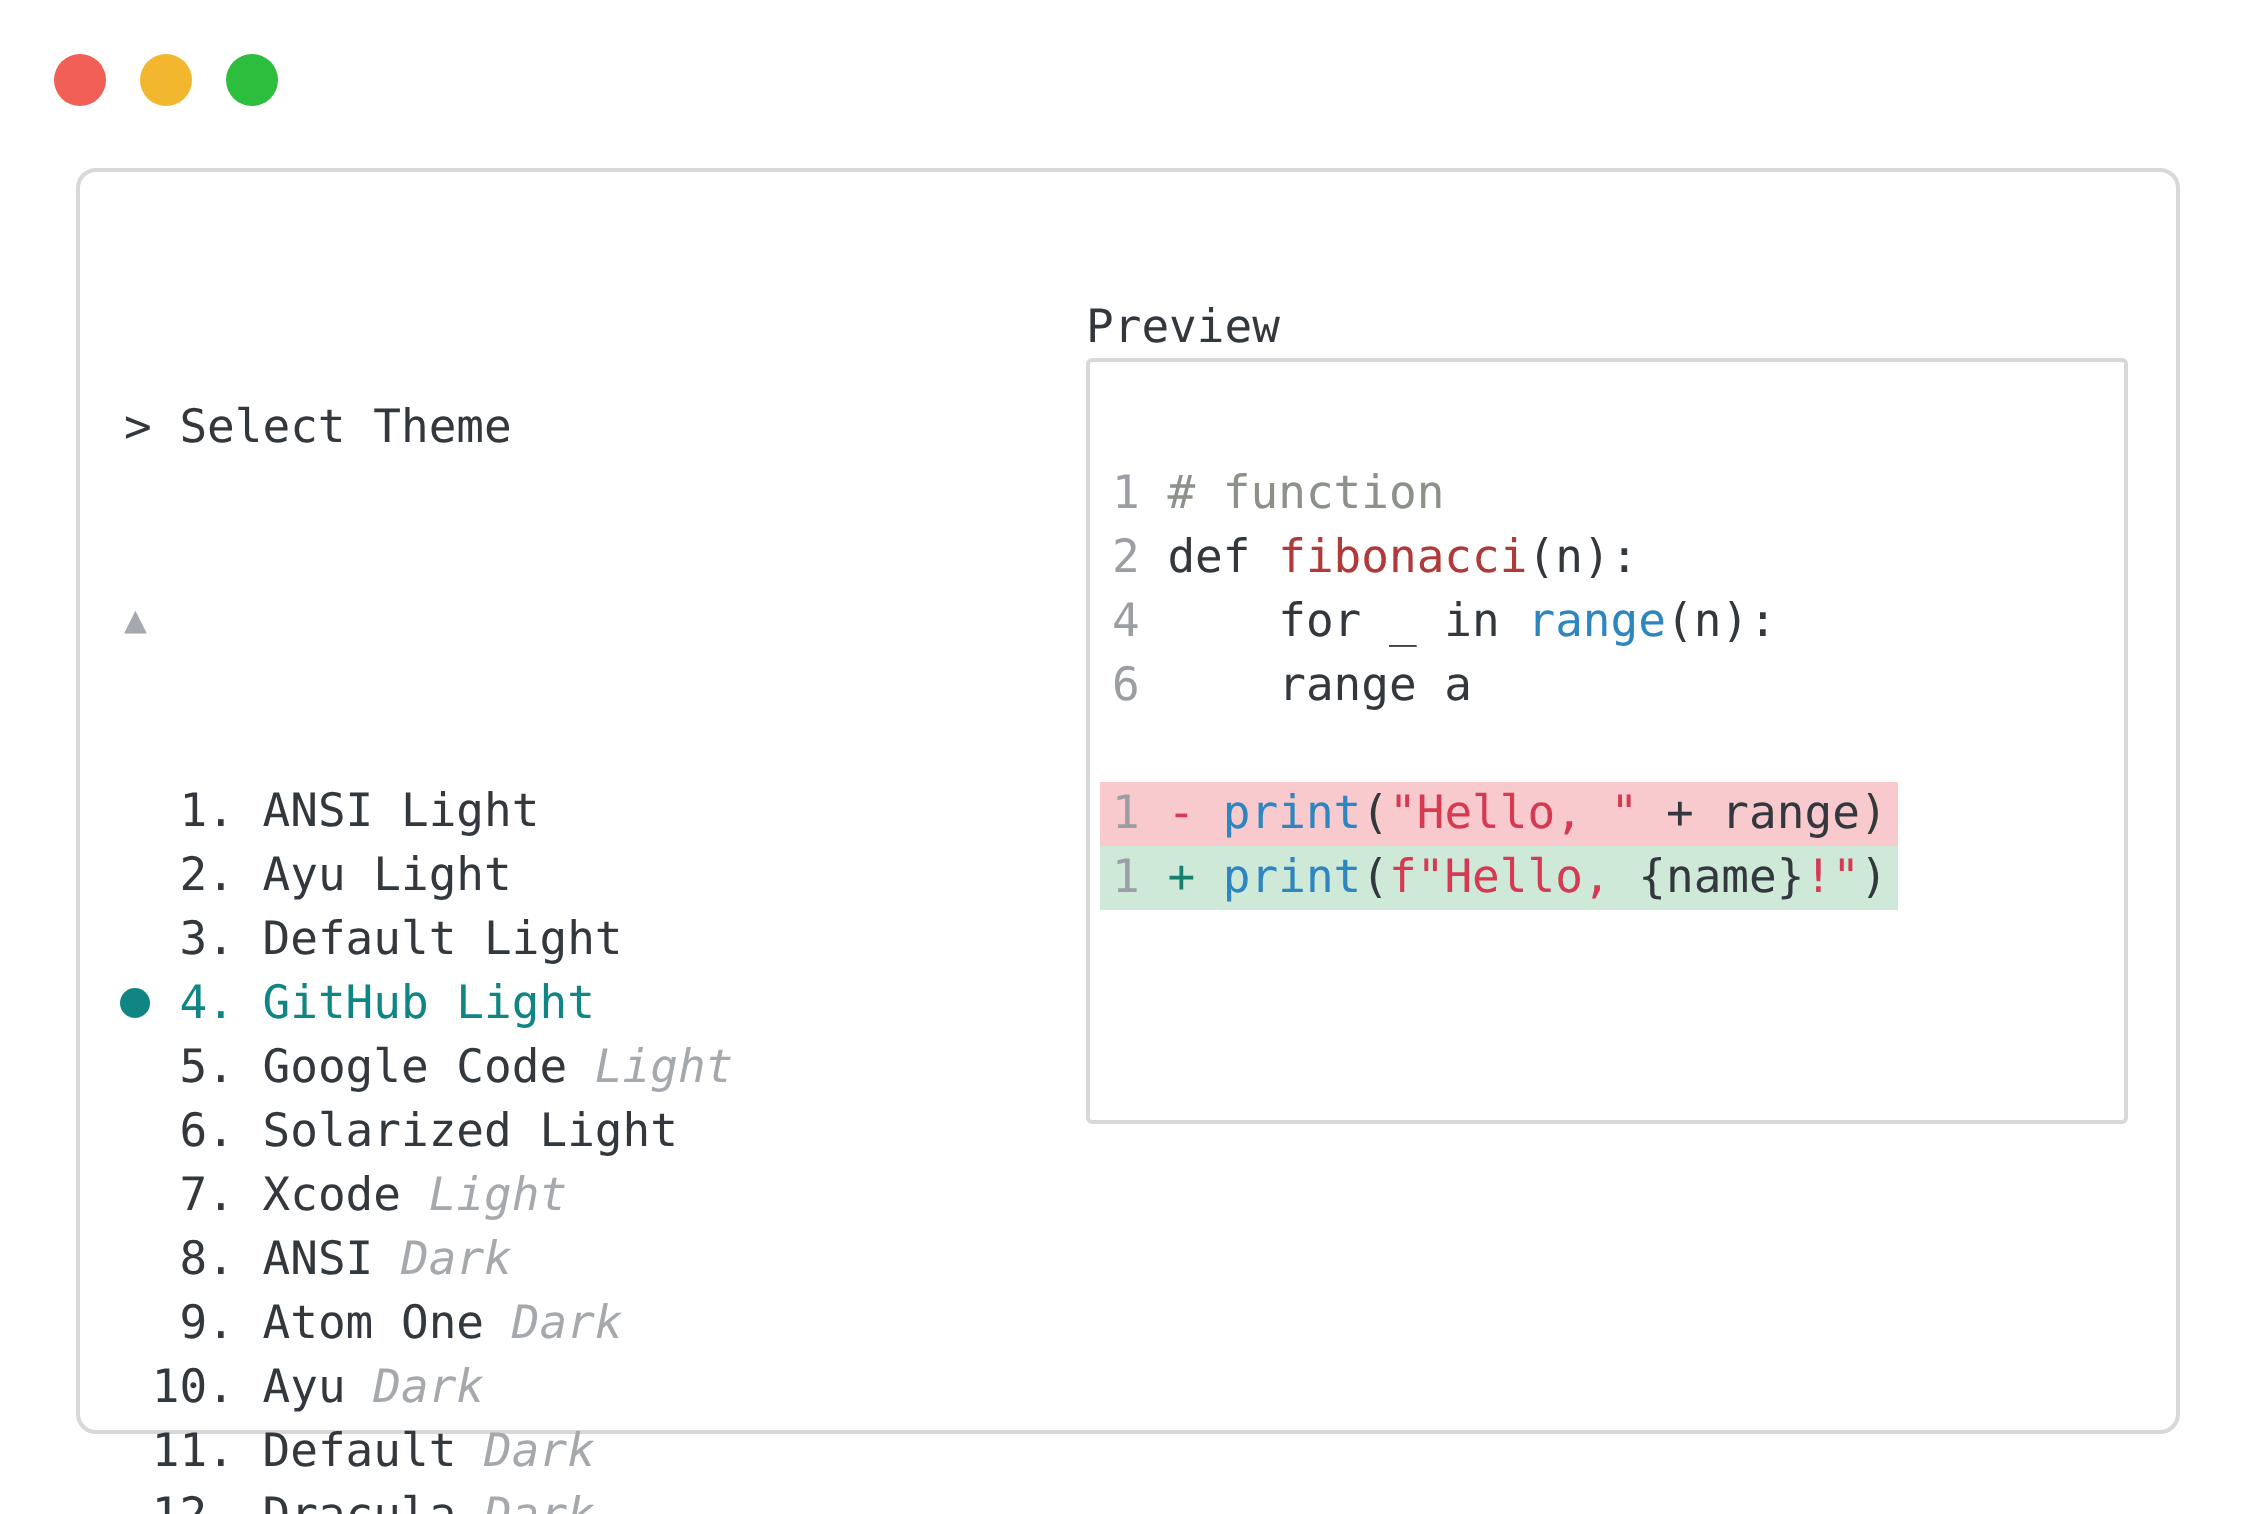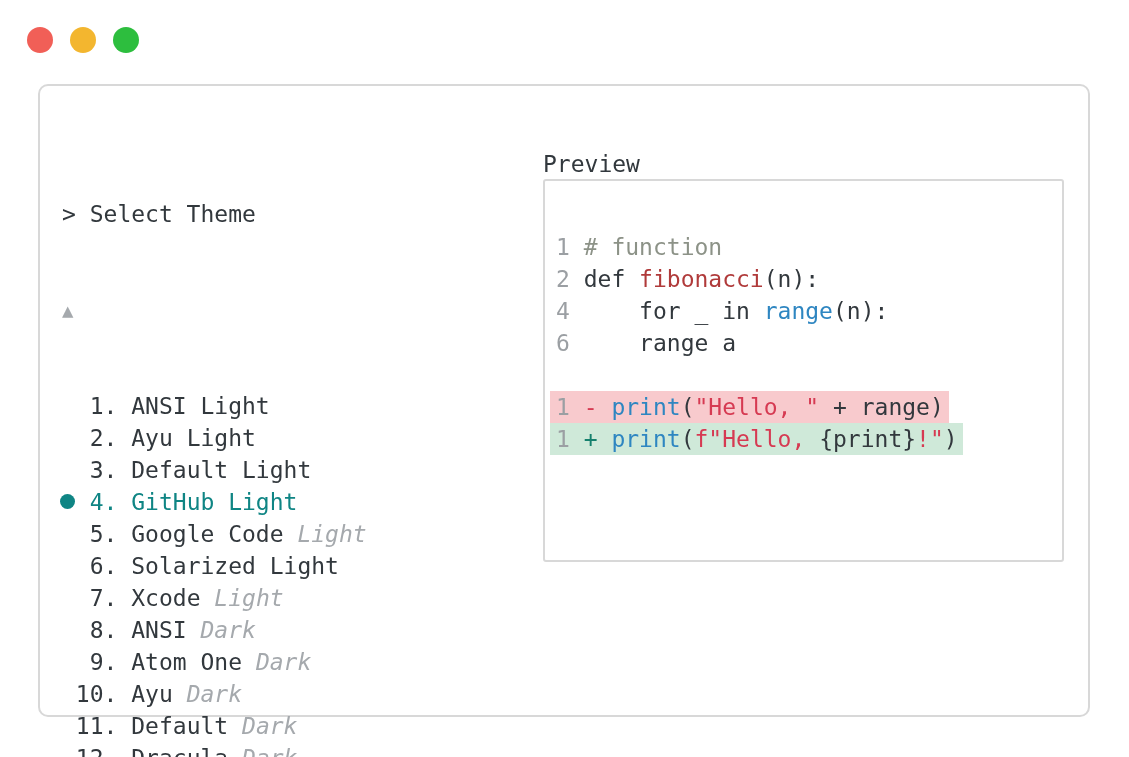--- a/index.html
+++ b/index.html
@@ -71,18 +71,18 @@
     <div class="preview-box">
       <div id="code-lines">
           <div class="code-row"><span class="ln">1 </span><span class="tok tok-comment"># function</span></div>
           <div class="code-row"><span class="ln">2 </span><span class="tok tok-text">def </span><span class="tok tok-func">fibonacci</span><span class="tok tok-text">(n):</span></div>
           <div class="code-row"><span class="ln">4 </span><span class="tok tok-text">    for _ in </span><span class="tok tok-builtin">range</span><span class="tok tok-text">(n):</span></div>
           <div class="code-row"><span class="ln">6 </span><span class="tok tok-text">    range a</span></div>
         </div>
       <div class="spacer"></div>
       <div id="diff-lines">
           <div class="code-row"><span class="chip removed"><span class="ln">1 </span><span class="tok tok-sign_removed">- </span><span class="tok tok-builtin">print</span><span class="tok tok-text">(</span><span class="tok tok-string">"Hello, "</span><span class="tok tok-text"> + range)</span></span></div>
-          <div class="code-row"><span class="chip added"><span class="ln">1 </span><span class="tok tok-sign_added">+ </span><span class="tok tok-builtin">print</span><span class="tok tok-text">(</span><span class="tok tok-string">f"Hello, </span><span class="tok tok-text">{print}</span><span class="tok tok-string">!"</span><span class="tok tok-text">)</span></span></div>
+          <div class="code-row"><span class="chip added"><span class="ln">1 </span><span class="tok tok-sign_added">+ </span><span class="tok tok-builtin">print</span><span class="tok tok-text">(</span><span class="tok tok-string">f"Hello, </span><span class="tok tok-text">{name}</span><span class="tok tok-string">!"</span><span class="tok tok-text">)</span></span></div>
         </div>
     </div>
 
   </div>
 </div>
 
 </body></html>

